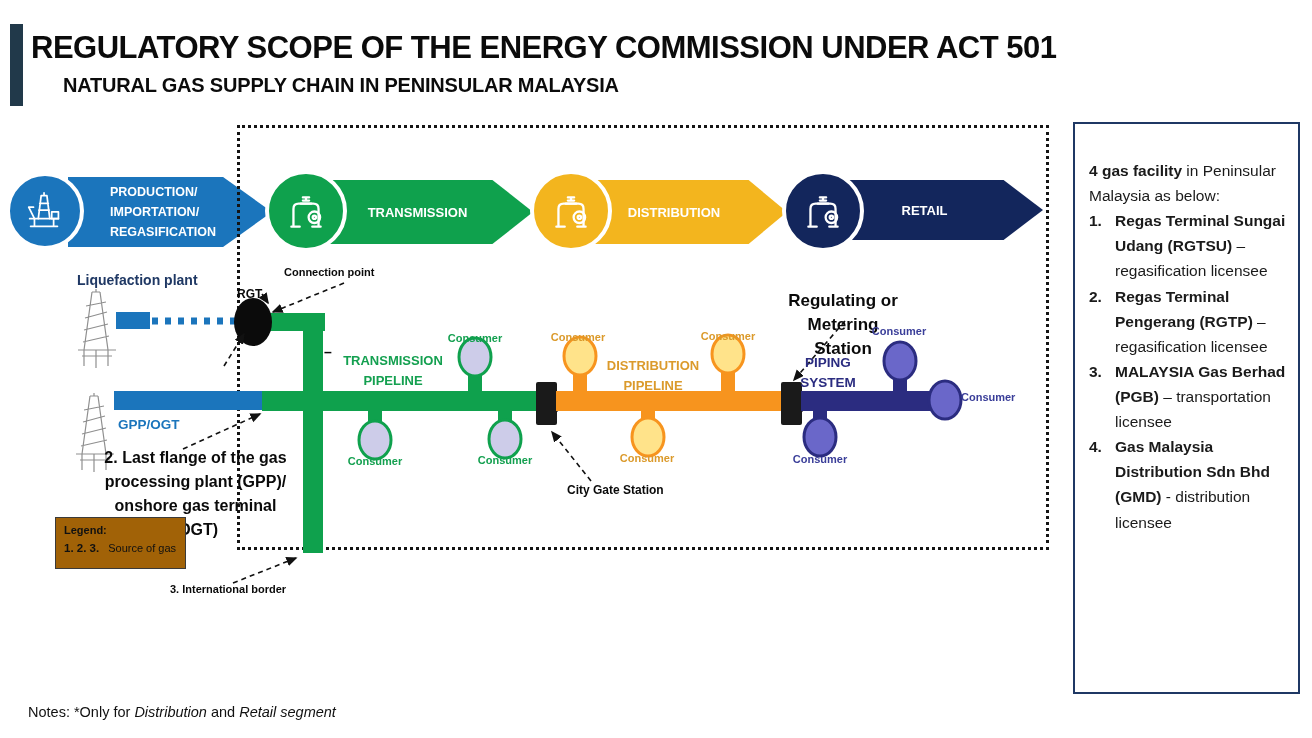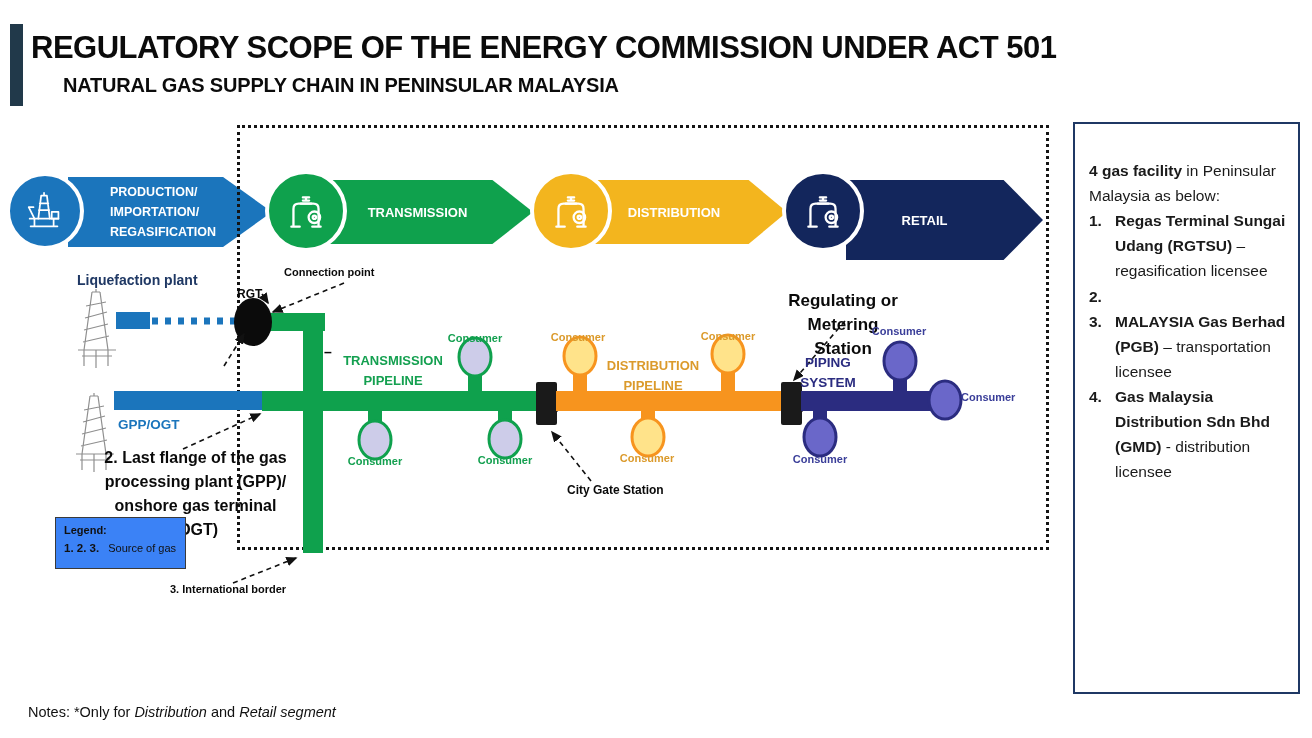--- a/index.html
+++ b/index.html
@@ -21,21 +21,21 @@
   .stage-arrow .arrow-text { color:#fff; font-weight:700; white-space:pre-line; }
   .a1 { left:68px; top:177px; width:204px; height:70px; background:#1B75BC;
         clip-path:polygon(0 0,76% 0,100% 50%,76% 100%,0 100%); }
   .a1 .arrow-text { padding-left:42px; font-size:12.5px; line-height:1.6; }
   .a2 { left:330px; top:180px; width:203px; height:64px; background:#0FA14D;
         clip-path:polygon(0 0,80% 0,100% 50%,80% 100%,0 100%); justify-content:center; }
   .a2 .arrow-text { font-size:13px; padding-right:28px; }
   .a3 { left:595px; top:180px; width:192px; height:64px; background:#F3B51E;
         clip-path:polygon(0 0,80% 0,100% 50%,80% 100%,0 100%); justify-content:center; }
   .a3 .arrow-text { font-size:13px; padding-right:34px; }
-  .a4 { left:846px; top:180px; width:197px; height:80px; background:#13265C;
+  .a4 { left:846px; top:180px; width:197px; height:60px; background:#13265C;
         clip-path:polygon(0 0,80% 0,100% 50%,80% 100%,0 100%); justify-content:center; }
   .a4 .arrow-text { font-size:13px; padding-right:40px; }
 
   .stage-circle { position:absolute; z-index:4; border-radius:50%; border:4px solid #fff;
                   display:flex; align-items:center; justify-content:center; }
   .c1 { left:6px;  top:172px; width:78px; height:78px; background:#1B75BC; }
   .c2 { left:265px; top:170px; width:82px; height:82px; background:#0FA14D; }
   .c3 { left:530px; top:170px; width:82px; height:82px; background:#F3B51E; }
   .c4 { left:782px; top:170px; width:82px; height:82px; background:#13265C; }
 
@@ -63,21 +63,21 @@
   .clt-d1  { left:340px; top:455px; }
   .clt-d2  { left:470px; top:454px; }
   .cld-u1  { left:543px; top:331px; }
   .cld-u2  { left:693px; top:330px; }
   .cld-d   { left:612px; top:452px; }
   .clr-u   { left:864px; top:325px; }
   .clr-d   { left:785px; top:453px; }
   .clr-r   { left:961px; top:391px; width:auto; text-align:left; }
 
   
-  .legend { position:absolute; left:55px; top:517px; width:131px; height:52px; border:1.5px solid #3a3a3a; background:#3b82f6; z-index:5; padding:6px 8px; }
+  .legend { position:absolute; left:55px; top:517px; width:131px; height:52px; border:1.5px solid #3a3a3a; background:#a16207; z-index:5; padding:6px 8px; }
   .legend-title { font-size:11px; font-weight:700; }
   .legend-row { margin-top:6px; font-size:11px; }
   .legend-key { font-weight:700; font-size:11.5px; }
   .legend-value { margin-left:9px; font-weight:400; }
 
   
   .sidebar { position:absolute; left:1073px; top:122px; width:227px; height:572px; border:2px solid #1F3864; background:#fff; z-index:5; padding:34px 10px 0 14px; font-size:15.5px; line-height:1.62; color:#1a1a1a; }
   .sidebar strong { font-weight:700; }
   .sidebar ol { list-style:none; }
   .sidebar li { display:grid; grid-template-columns:26px 1fr; }
@@ -265,20 +265,21 @@
 
   <aside class="sidebar">
     <p><strong>4 gas facility</strong><span> in Peninsular Malaysia as below:</span></p>
     <ol>
       <li>
         <span class="li-num">1.</span>
         <span class="li-text"><strong>Regas Terminal Sungai Udang (RGTSU)</strong><span> – regasification licensee</span></span>
       </li>
       <li>
         <span class="li-num">2.</span>
+        <span class="li-text"><strong>Regas Terminal Pengerang (RGTP)</strong><span> – regasification licensee</span></span>
       </li>
       <li>
         <span class="li-num">3.</span>
         <span class="li-text"><strong>MALAYSIA Gas Berhad (PGB)</strong><span> – transportation licensee</span></span>
       </li>
       <li>
         <span class="li-num">4.</span>
         <span class="li-text"><strong>Gas Malaysia Distribution Sdn Bhd (GMD)</strong><span> - distribution licensee</span></span>
       </li>
     </ol>

